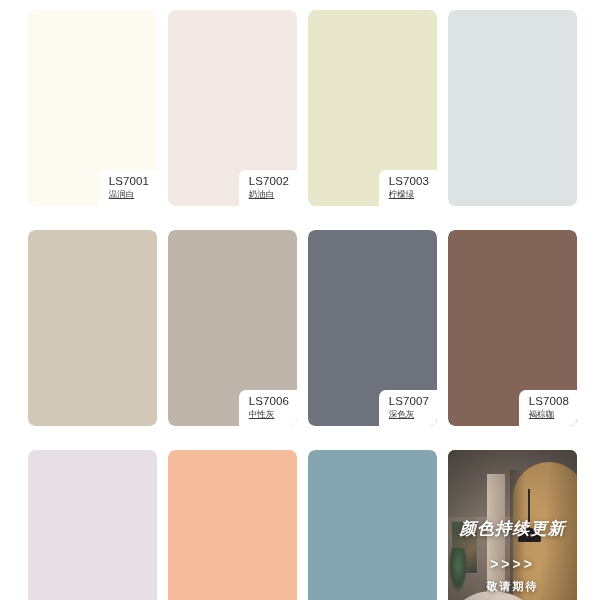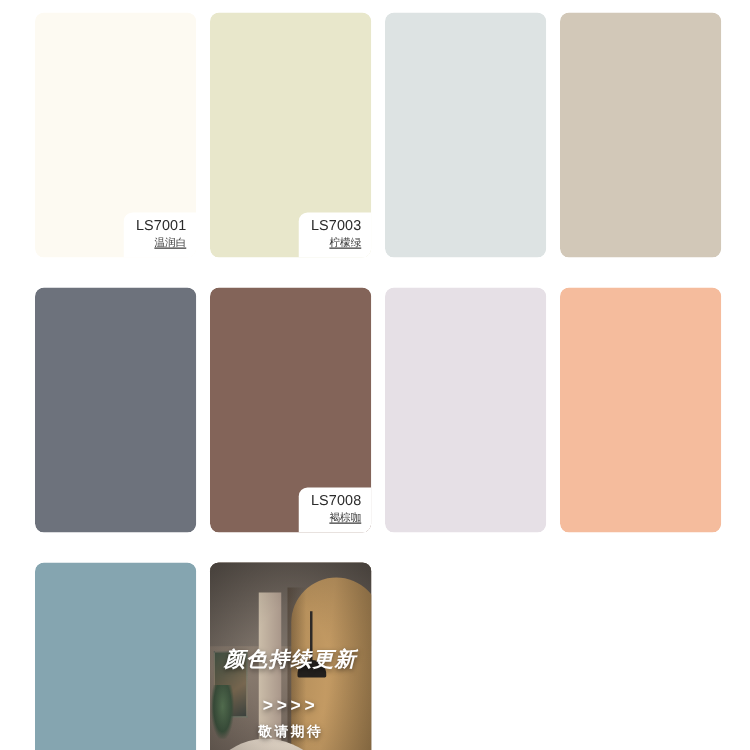--- a/index.html
+++ b/index.html
@@ -43,21 +43,21 @@
     inset: 0;
     border-radius: 7px;
   }
   .label-chip {
     position: absolute;
     right: 0;
     bottom: 0;
     background: #ffffff;
     border-radius: 7px 0 7px 0;
     padding: 5px 8px 6px 10px;
-    text-align: right;
+    text-align: left;
     min-width: 56px;
     box-sizing: border-box;
     margin-top: 20px;
   }
   .label-code {
     font-size: 11.5px;
     line-height: 13px;
     color: #2b2b2b;
     letter-spacing: 0.1px;
     white-space: nowrap;
@@ -177,40 +177,58 @@
   <div class="grid">
 
     <div class="swatch-card">
       <div class="swatch-fill" style="background:#fdfaf2;"></div>
       <div class="label-chip">
         <div class="label-code">LS7001</div>
         <div class="label-name">温润白</div>
       </div>
     </div>
 
+    <div class="swatch-card">
+      <div class="swatch-fill" style="background:#f2e9e4;"></div>
+      <div class="label-chip">
+        <div class="label-code">LS7002</div>
+        <div class="label-name">奶油白</div>
+      </div>
+    </div>
 
     <div class="swatch-card">
       <div class="swatch-fill" style="background:#e8e7cb;"></div>
       <div class="label-chip">
         <div class="label-code">LS7003</div>
         <div class="label-name">柠檬绿</div>
       </div>
     </div>
 
     <div class="swatch-card">
       <div class="swatch-fill" style="background:#dde3e3;"></div>
     </div>
 
     <div class="swatch-card">
       <div class="swatch-fill" style="background:#d2c8b8;"></div>
     </div>
 
+    <div class="swatch-card">
+      <div class="swatch-fill" style="background:#bfb5aa;"></div>
+      <div class="label-chip">
+        <div class="label-code">LS7006</div>
+        <div class="label-name">中性灰</div>
+      </div>
+    </div>
 
     <div class="swatch-card">
       <div class="swatch-fill" style="background:#6d727c;"></div>
+      <div class="label-chip">
+        <div class="label-code">LS7007</div>
+        <div class="label-name">深色灰</div>
+      </div>
     </div>
 
     <div class="swatch-card">
       <div class="swatch-fill" style="background:#836459;"></div>
       <div class="label-chip">
         <div class="label-code">LS7008</div>
         <div class="label-name">褐棕咖</div>
       </div>
     </div>
 

